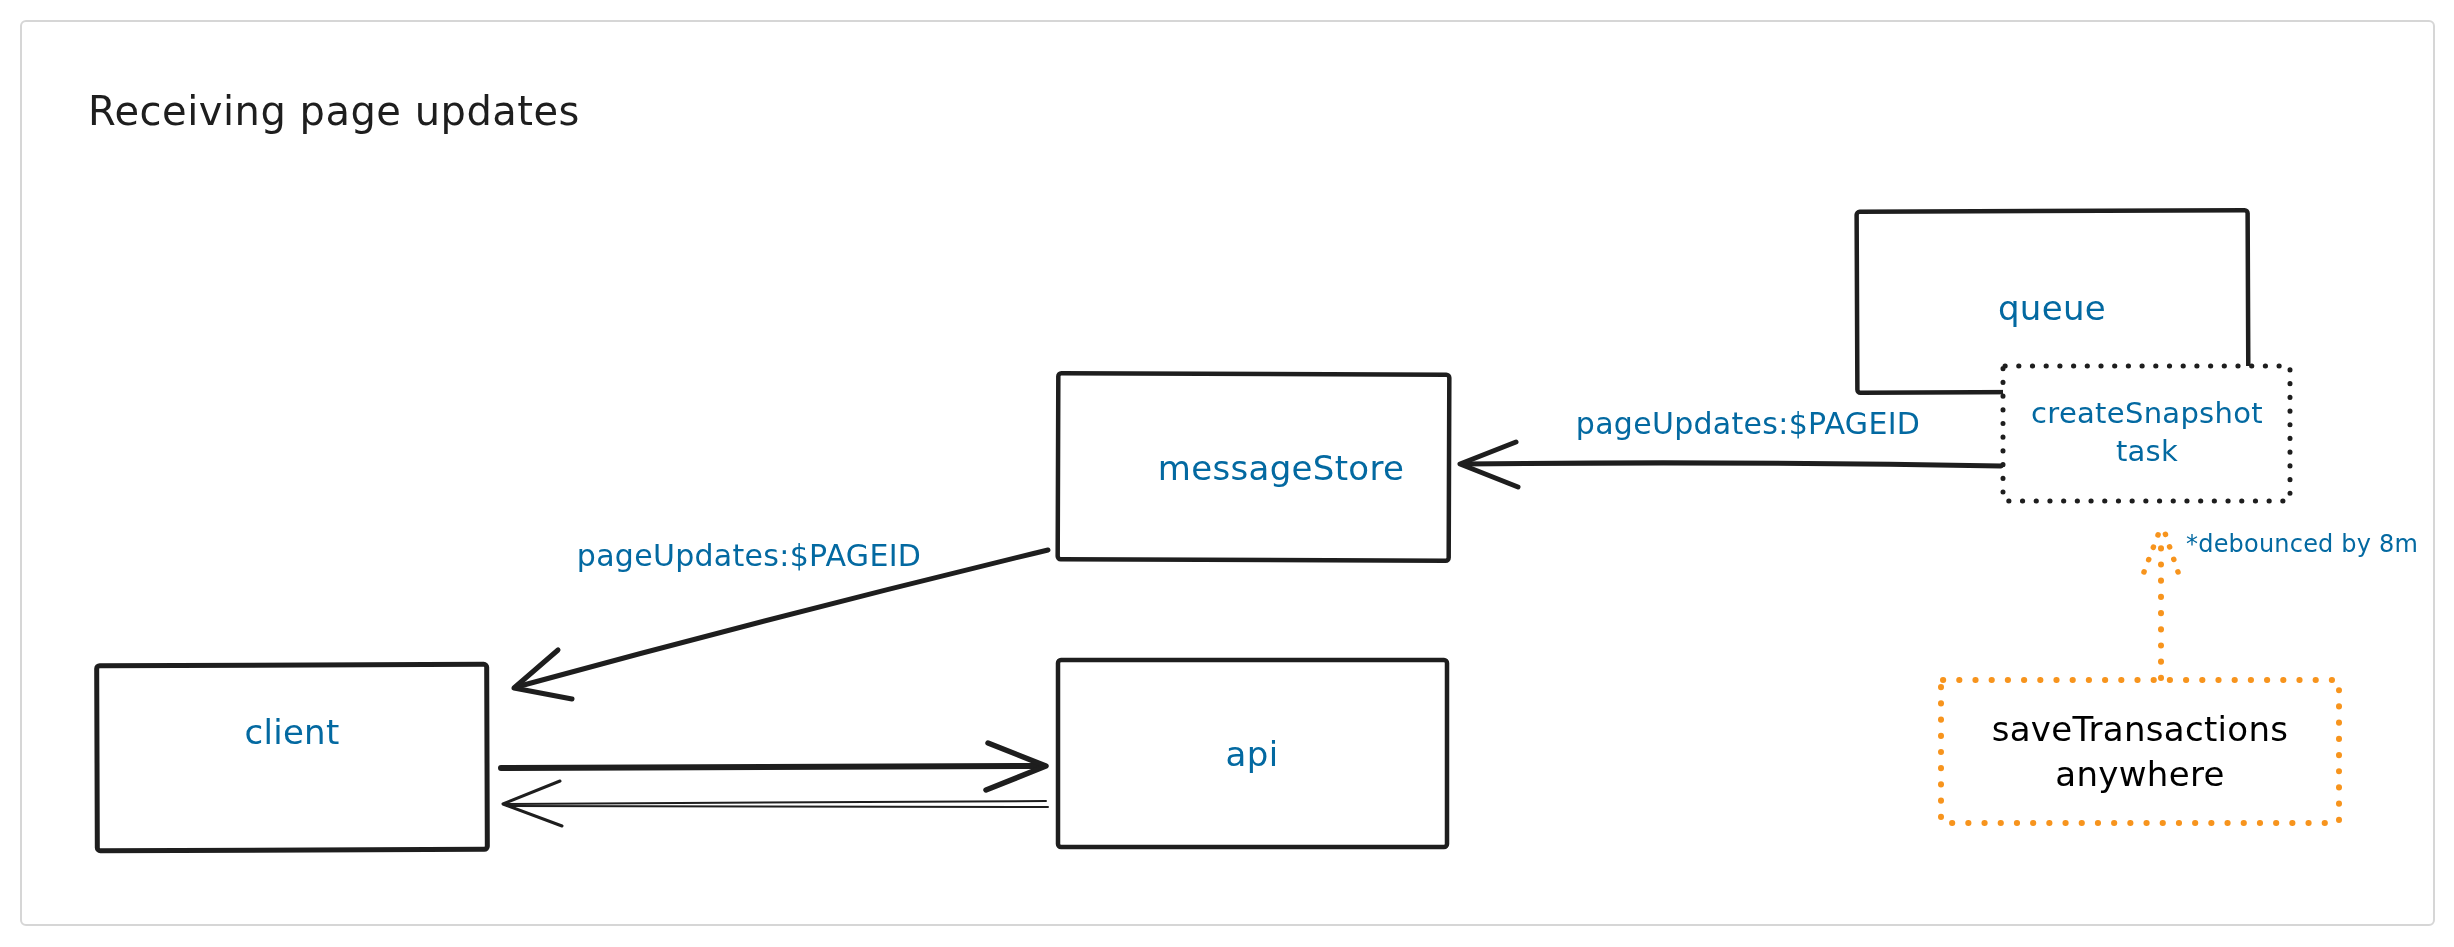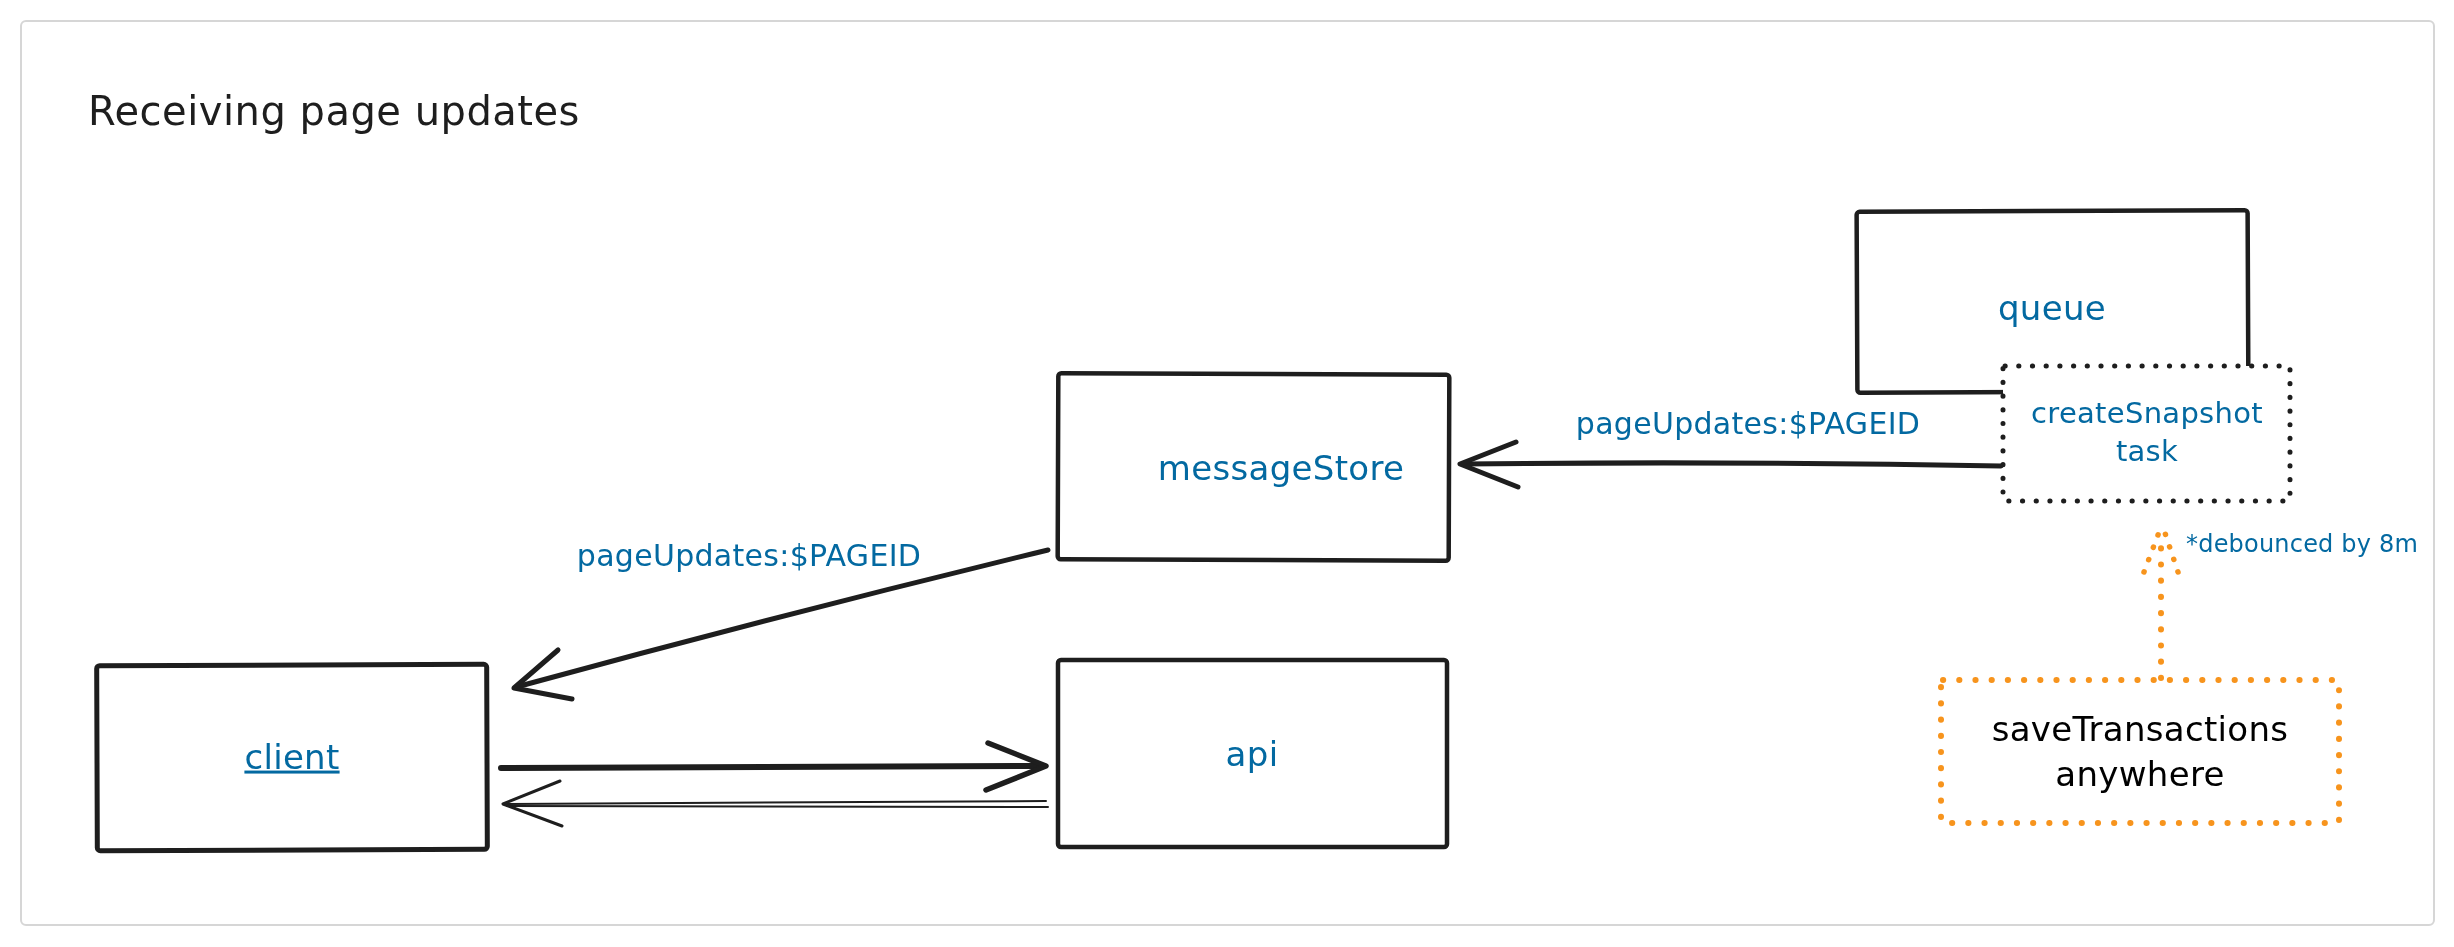--- a/index.html
+++ b/index.html
@@ -82,21 +82,21 @@
 
   <div class="lbl node-label" style="left:2052px; top:308px;">queue</div>
 
   <div class="lbl node-label-sm" style="left:2147px; top:432px;">
     <span>createSnapshot</span><br>
     <span>task</span>
   </div>
 
   <div class="lbl node-label" style="left:1253px; top:468px;margin-left:28px;">messageStore</div>
 
-  <div class="lbl node-label" style="left:292px; top:757px;text-decoration:underline;">client</div>
+  <div class="lbl node-label" style="left:292px; top:732px;">client</div>
 
   <div class="lbl node-label" style="left:1252px; top:754px;">api</div>
 
   <div class="lbl accent-label" style="left:2140px; top:752px;">
     <span>saveTransactions</span><br>
     <span>anywhere</span>
   </div>
 
   <div class="lbl edge-label" style="left:1748px; top:424px;">pageUpdates:$PAGEID</div>
 

